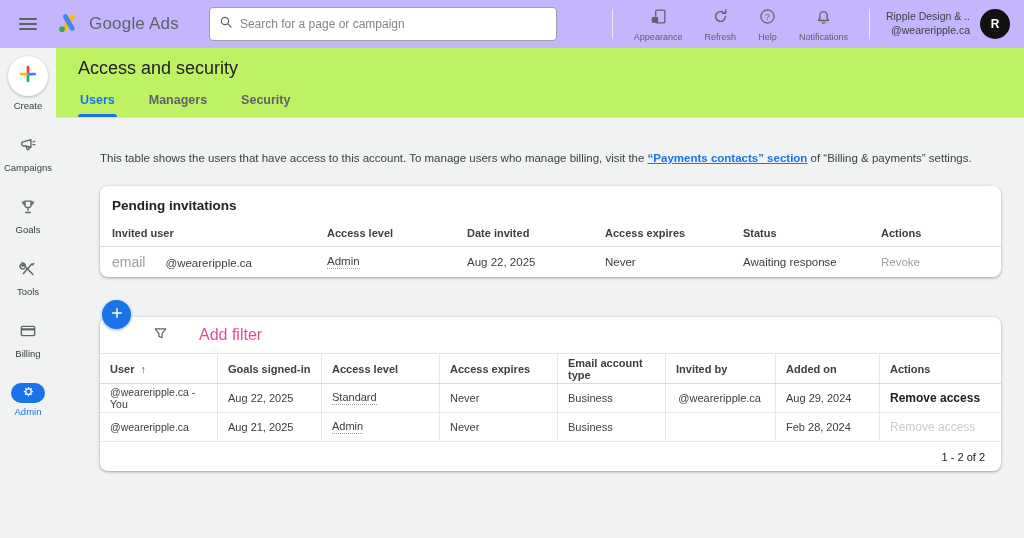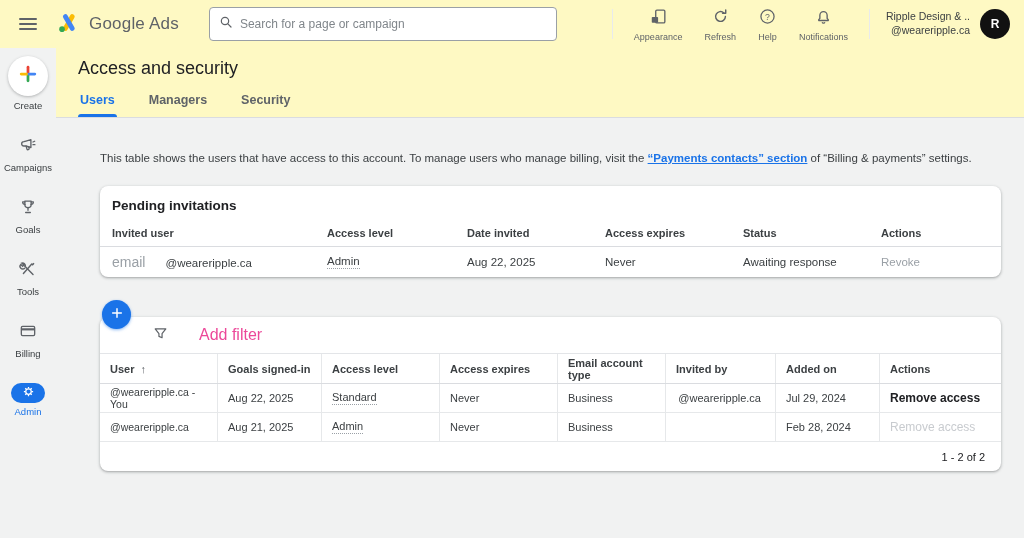--- a/index.html
+++ b/index.html
@@ -1,20 +1,20 @@
 <!DOCTYPE html>
 <html><head>
 <meta charset="utf-8">
 <style>
   * { margin:0; padding:0; box-sizing:border-box; }
   html,body { width:1024px; height:538px; overflow:hidden; }
   body { font-family:"Liberation Sans","DejaVu Sans",sans-serif; background:#f1f2f2; color:#3c4043; }
 
   
-  .topbar { height:48px; background:#fef9c3; display:flex; align-items:center; justify-content:space-between; }
+  .topbar { height:48px; background:#c4b5fd; display:flex; align-items:center; justify-content:space-between; }
   .topbar-left { display:flex; align-items:center; }
   .hamburger { width:40px; height:40px; margin-left:8px; display:flex; align-items:center; justify-content:center; cursor:pointer; }
   .hamburger .bars { width:18px; }
   .hamburger .bars div { height:2px; background:#5f6368; margin:3px 0; border-radius:1px; }
   .logo { display:flex; align-items:center; margin-left:8px; }
   .logo-text { font-size:17px; color:#5f6368; margin-left:8px; letter-spacing:.2px; }
   .searchbox { margin-left:30px; width:348px; height:28px; border:1px solid #9aa0a6; border-radius:4px; background:#fff; display:flex; align-items:center; padding:16px 8px; }
   .searchbox input { border:none; outline:none; flex:1; font-size:12px; color:#3c4043; font-family:inherit; margin-left:6px; background:transparent; }
   .searchbox input::placeholder { color:#80868b; }
 
@@ -29,21 +29,21 @@
   .main { display:flex; height:490px; }
   .sidebar { width:56px; background:#f1f2f2; display:flex; flex-direction:column; align-items:center; flex-shrink:0; }
   .create-fab { margin-top:8px; width:40px; height:40px; border-radius:50%; background:#fff; box-shadow:0 1px 3px rgba(60,64,67,.35); display:flex; align-items:center; justify-content:center; cursor:pointer; }
   .create-lbl { font-size:9.5px; color:#3c4043; margin-top:4px; }
   .side-item { display:flex; flex-direction:column; align-items:center; margin-top:24px; cursor:pointer; }
   .side-item .lbl { font-size:9.5px; color:#3c4043; margin-top:3px; }
   .side-item.active .lbl { color:#1a73e8; }
   .admin-pill { width:34px; height:20px; border-radius:10px; background:#1a73e8; display:flex; align-items:center; justify-content:center; }
 
   .content { flex:1; display:flex; flex-direction:column; min-width:0; }
-  .content-header { background:#fef9c3; border-bottom:1px solid #dadce0; padding-top:10px; }
+  .content-header { background:#bef264; border-bottom:1px solid #dadce0; padding-top:10px; }
   .page-title { font-size:18px; font-weight:400; color:#202124; margin:0 0 14px 22px; }
   .tabs { display:flex; margin-left:22px; }
   .tab { position:relative; font-size:12.5px; font-weight:bold; color:#5f6368; padding:0 2px 10px 2px; margin-right:30px; cursor:pointer; }
   .tab.active { color:#1a73e8; }
   .tab.active::after { content:""; position:absolute; left:0; right:0; bottom:0; height:3px; background:#1a73e8; border-radius:3px 3px 0 0; }
 
   .content-body { flex:1; background:#f1f2f2; }
   .description { margin:34px 23px 0 44px; font-size:11.5px; color:#3c4043; }
   .description a { color:#1a73e8; font-weight:bold; text-decoration:underline; cursor:pointer; }
 
@@ -307,21 +307,21 @@
               <div class="l1">@weareripple.ca -</div>
               <div class="l2">You</div>
             </div>
             <div>Aug 22, 2025</div>
             <div>
                 <span class="dotted">Standard</span>
               </div>
             <div>Never</div>
             <div>Business</div>
             <div class="cell-right">@weareripple.ca</div>
-            <div>Jul 29, 2024</div>
+            <div>Aug 29, 2024</div>
             <div>
                 <span class="remove-access">Remove access</span>
               </div>
           </div>
 
           <div class="ugrid urow">
             <div class="user-cell">
               <div class="l1">@weareripple.ca</div>
             </div>
             <div>Aug 21, 2025</div>

